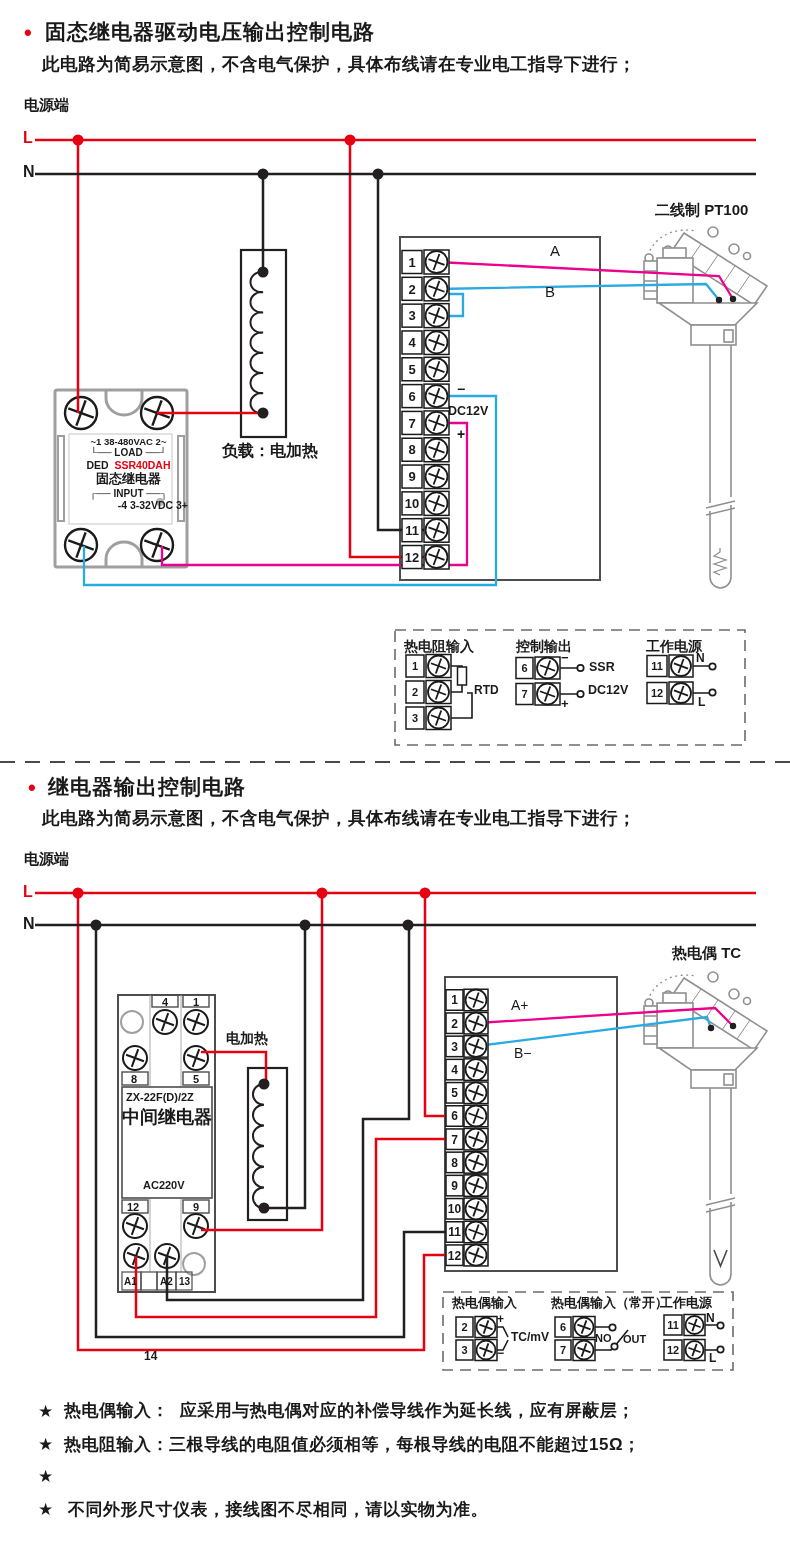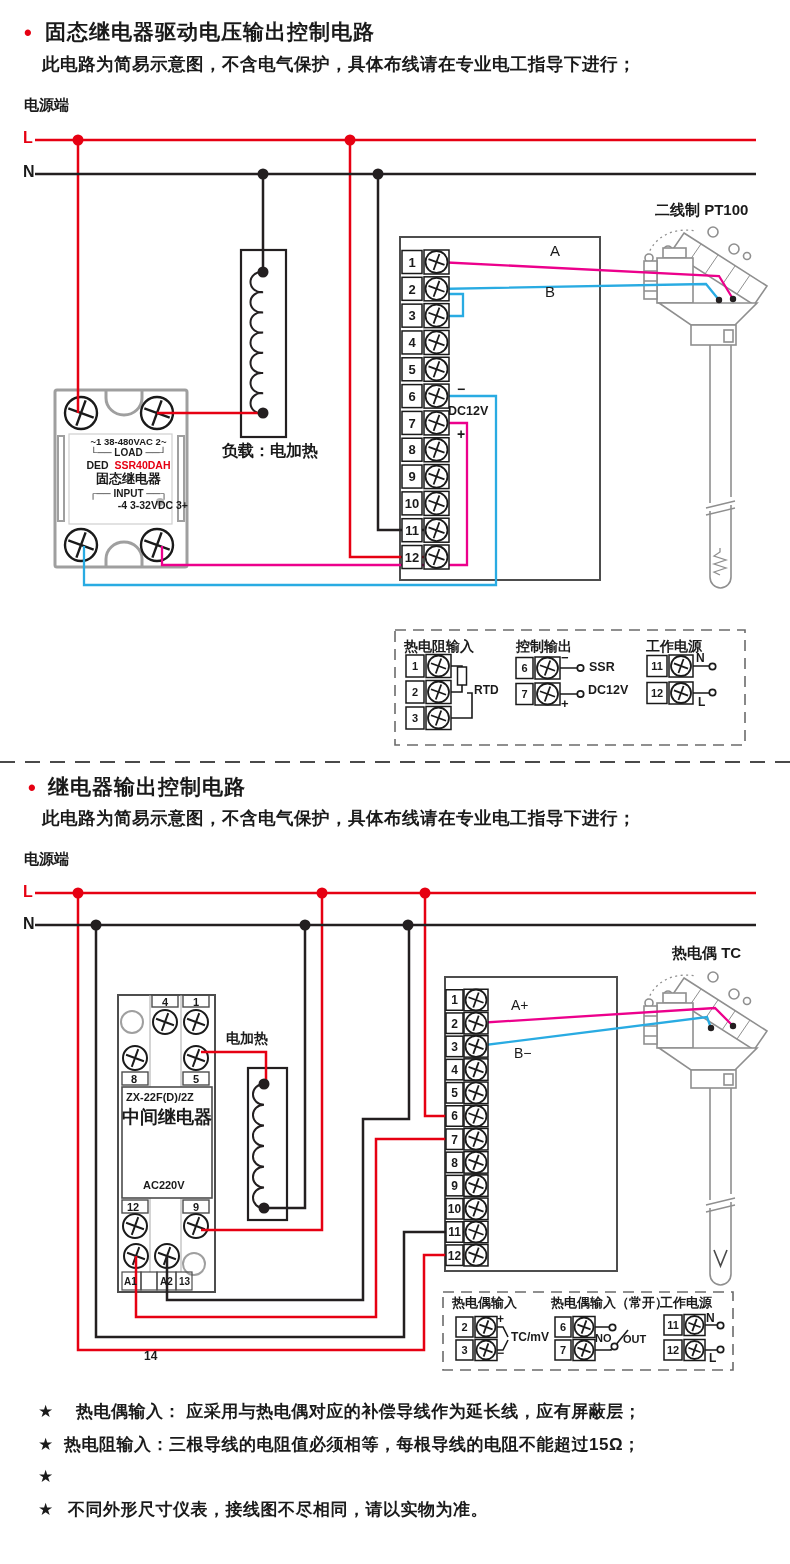--- a/index.html
+++ b/index.html
@@ -619,20 +619,20 @@
 <div class="lbl b" style="left:660px;top:1296px;font-size:13px;">工作电源</div>
 <div class="lbl b" style="left:497px;top:1313px;font-size:12px;">+</div>
 <div class="lbl b" style="left:497px;top:1347px;font-size:12px;">−</div>
 <div class="lbl b" style="left:511px;top:1331px;font-size:12px;">TC/mV</div>
 <div class="lbl b" style="left:595px;top:1333px;font-size:11px;">NO</div>
 <div class="lbl b" style="left:623px;top:1334px;font-size:11px;">OUT</div>
 <div class="lbl b" style="left:706px;top:1312px;font-size:12px;">N</div>
 <div class="lbl b" style="left:709px;top:1352px;font-size:12px;">L</div>
 
 <div class="lbl note" style="left:38px;top:1403px;">★</div>
-<div class="lbl note" style="left:76px;top:1403px;">热电偶输入： 应采用与热电偶对应的补偿导线作为延长线，应有屏蔽层；</div>
+<div class="lbl note" style="left:64px;top:1403px;font-family:Liberation Mono, monospace;">热电偶输入： 应采用与热电偶对应的补偿导线作为延长线，应有屏蔽层；</div>
 <div class="lbl note" style="left:38px;top:1436px;">★</div>
 <div class="lbl note" style="left:64px;top:1436px;">热电阻输入：三根导线的电阻值必须相等，每根导线的电阻不能超过15Ω；</div>
 <div class="lbl note" style="left:38px;top:1468px;">★</div>
 <div class="lbl note" style="left:38px;top:1501px;">★</div>
 <div class="lbl note" style="left:68px;top:1501px;">不同外形尺寸仪表，接线图不尽相同，请以实物为准。</div>
 
 </div>
 
 </body></html>

